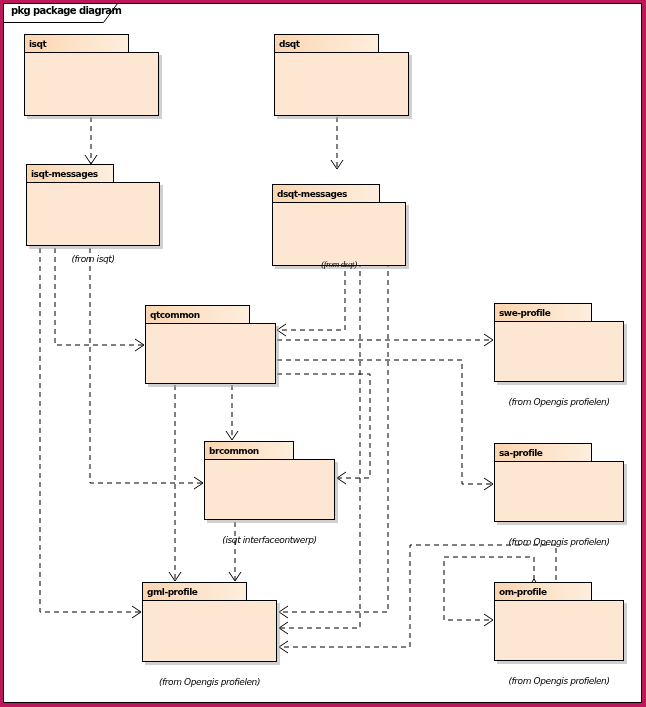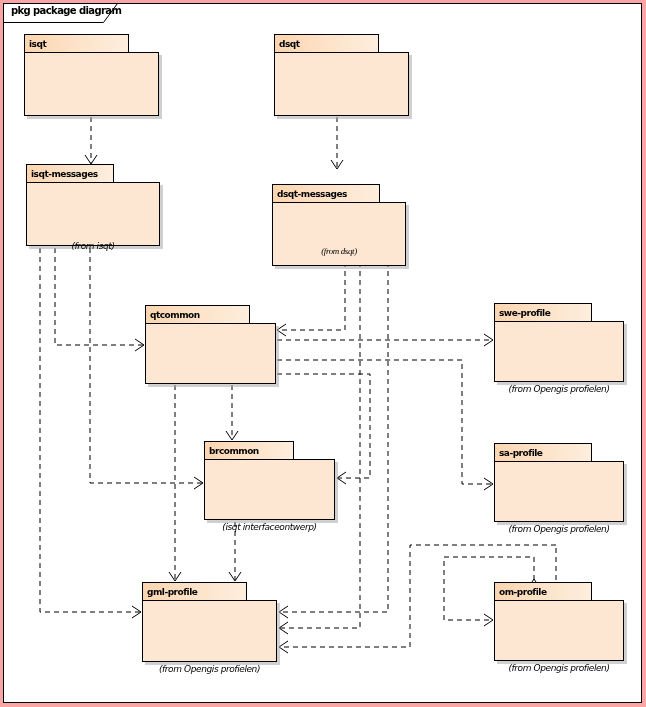--- a/index.html
+++ b/index.html
@@ -7,21 +7,21 @@
     padding: 0;
     background: #ffffff;
   }
   body {
     font-family: "DejaVu Sans", sans-serif;
   }
   #canvas {
     position: relative;
     width: 646px;
     height: 707px;
-    background: #fca5a5;
+    background: #be185d;
     overflow: hidden;
   }
   
   .frame-border {
     position: absolute;
     left: 3px;
     top: 3px;
     width: 639px;
     height: 700px;
     border: 1px solid #000000;
@@ -74,20 +74,21 @@
   }
   .pkg-from {
     position: absolute;
     font-size: 9px;
     font-style: italic;
     color: #000000;
     white-space: nowrap;
     letter-spacing: -0.4px;
     text-align: center;
     font-family: "DejaVu Sans", sans-serif;
+    margin-top: 13px;
   }
   svg.wires {
     position: absolute;
     left: 0;
     top: 0;
     width: 646px;
     height: 707px;
     pointer-events: none;
   }
   svg.wires path,

